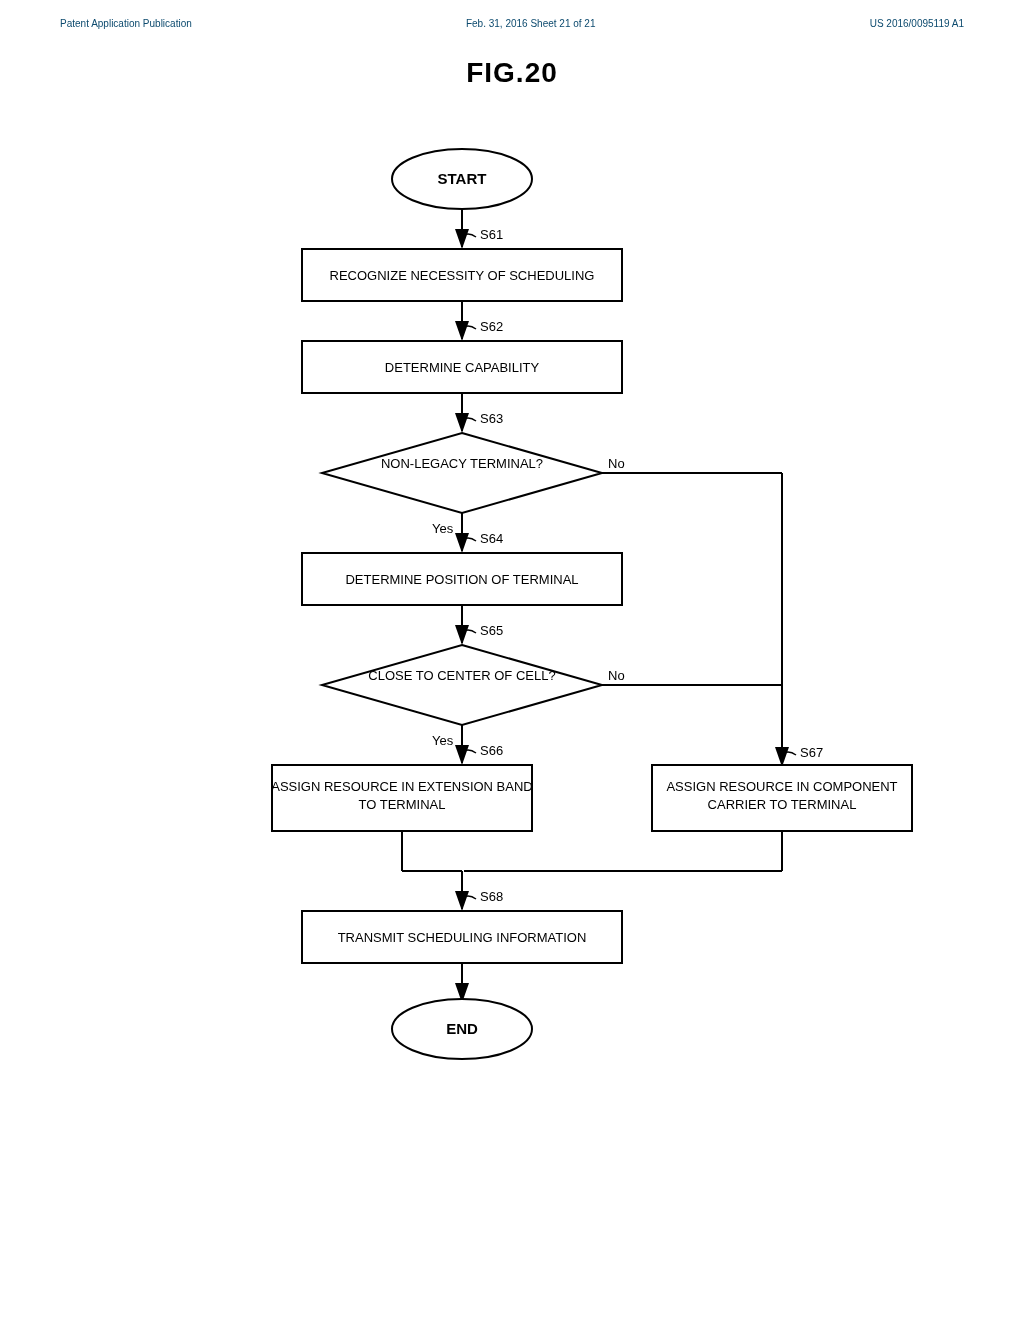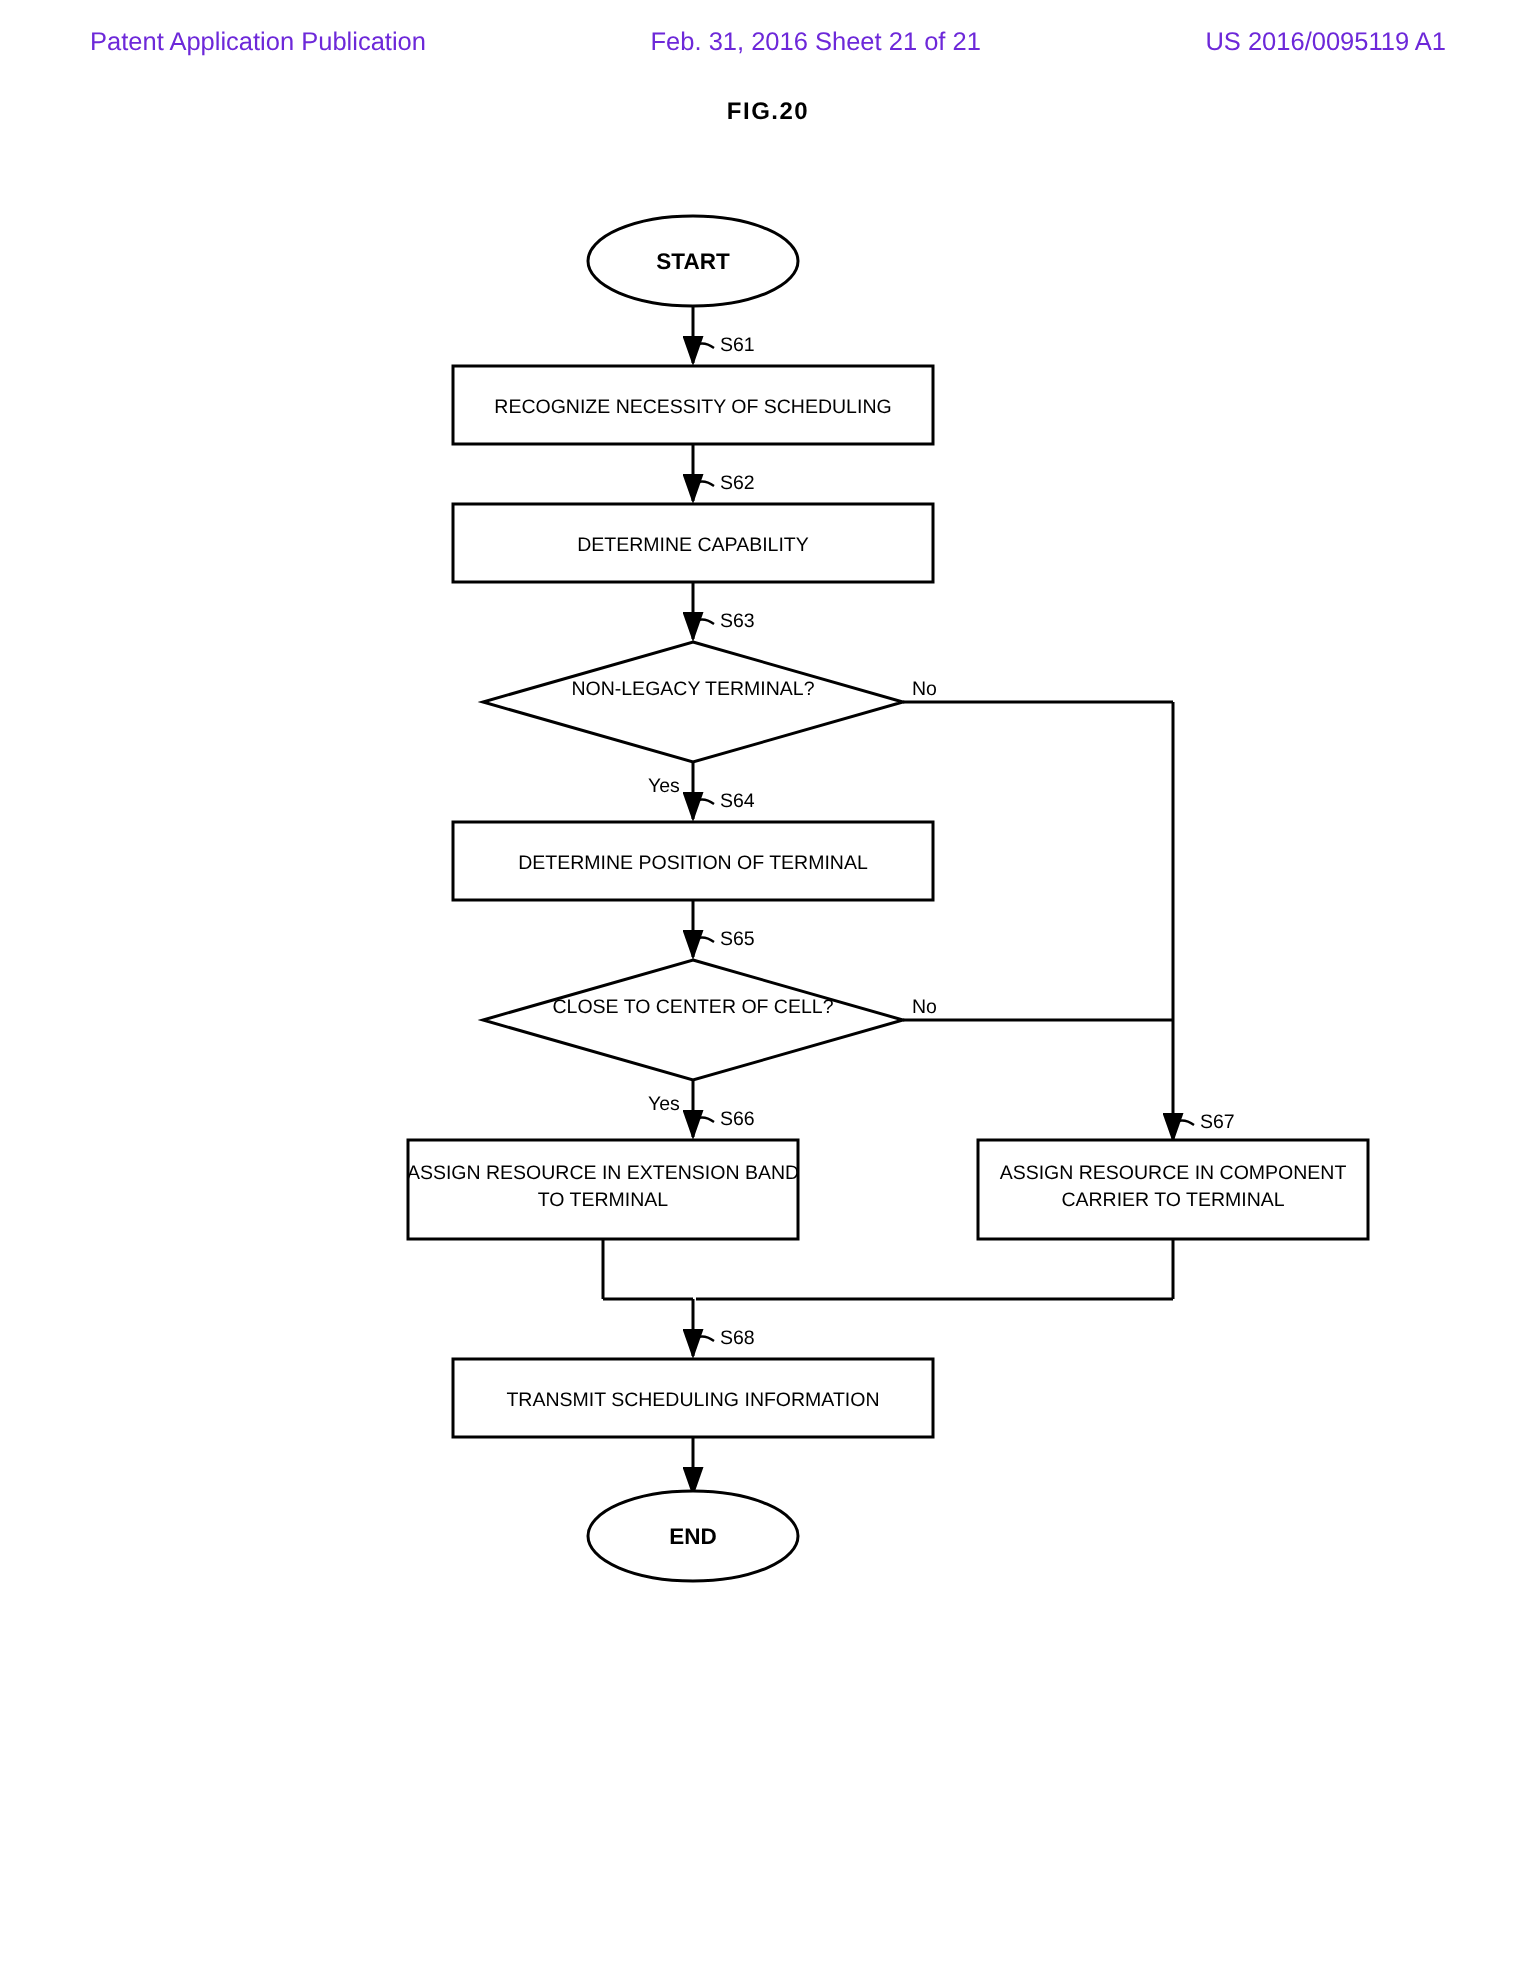--- a/index.html
+++ b/index.html
@@ -9,27 +9,27 @@
       width: 1024px;
       min-height: 1320px;
       position: relative;
       overflow: hidden;
     }
 
     .header {
       display: flex;
       justify-content: space-between;
       padding: 18px 60px 0 60px;
-      font-size: 17px;
-      color: #6d28d9;
+      font-size: 10px;
+      color: #0c4a6e;
     }
 
     .page-title {
       text-align: center;
-      font-size: 16px;
+      font-size: 28px;
       font-weight: bold;
       margin-top: 28px;
       letter-spacing: 1px;
     }
 
     .diagram-container {
       position: relative;
       width: 100%;
       margin-top: 30px;
       margin-left: 40px;

